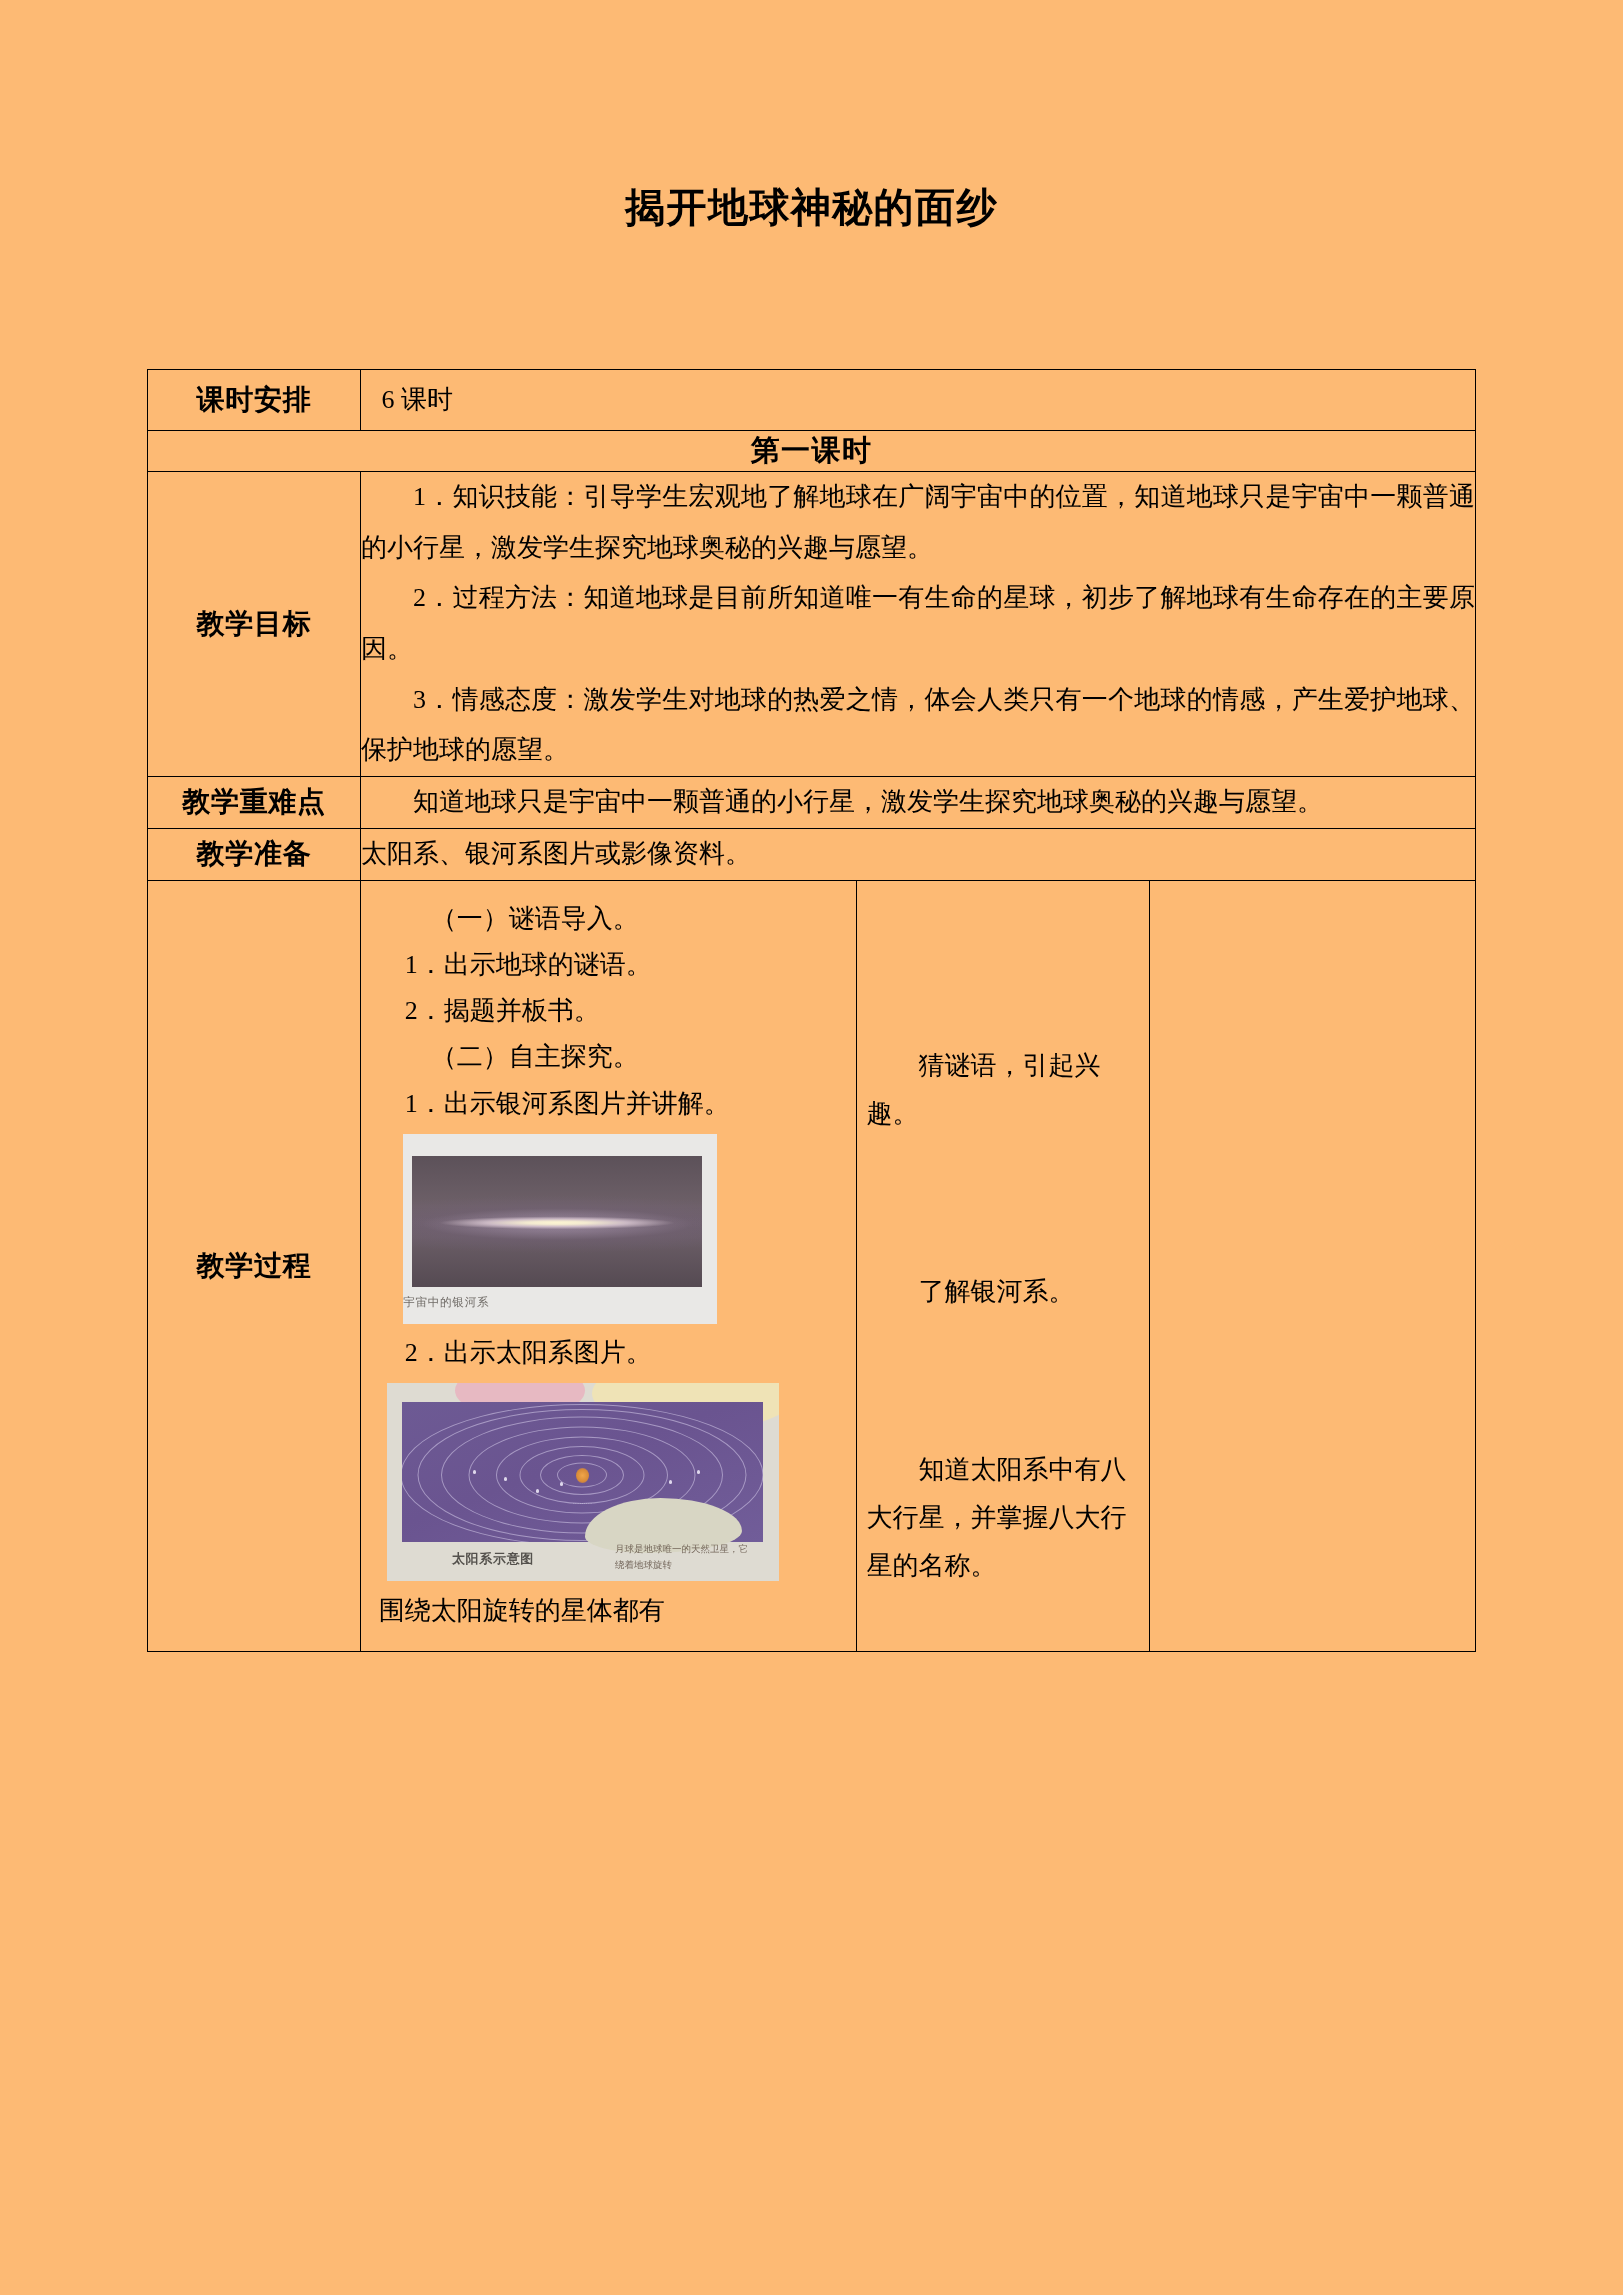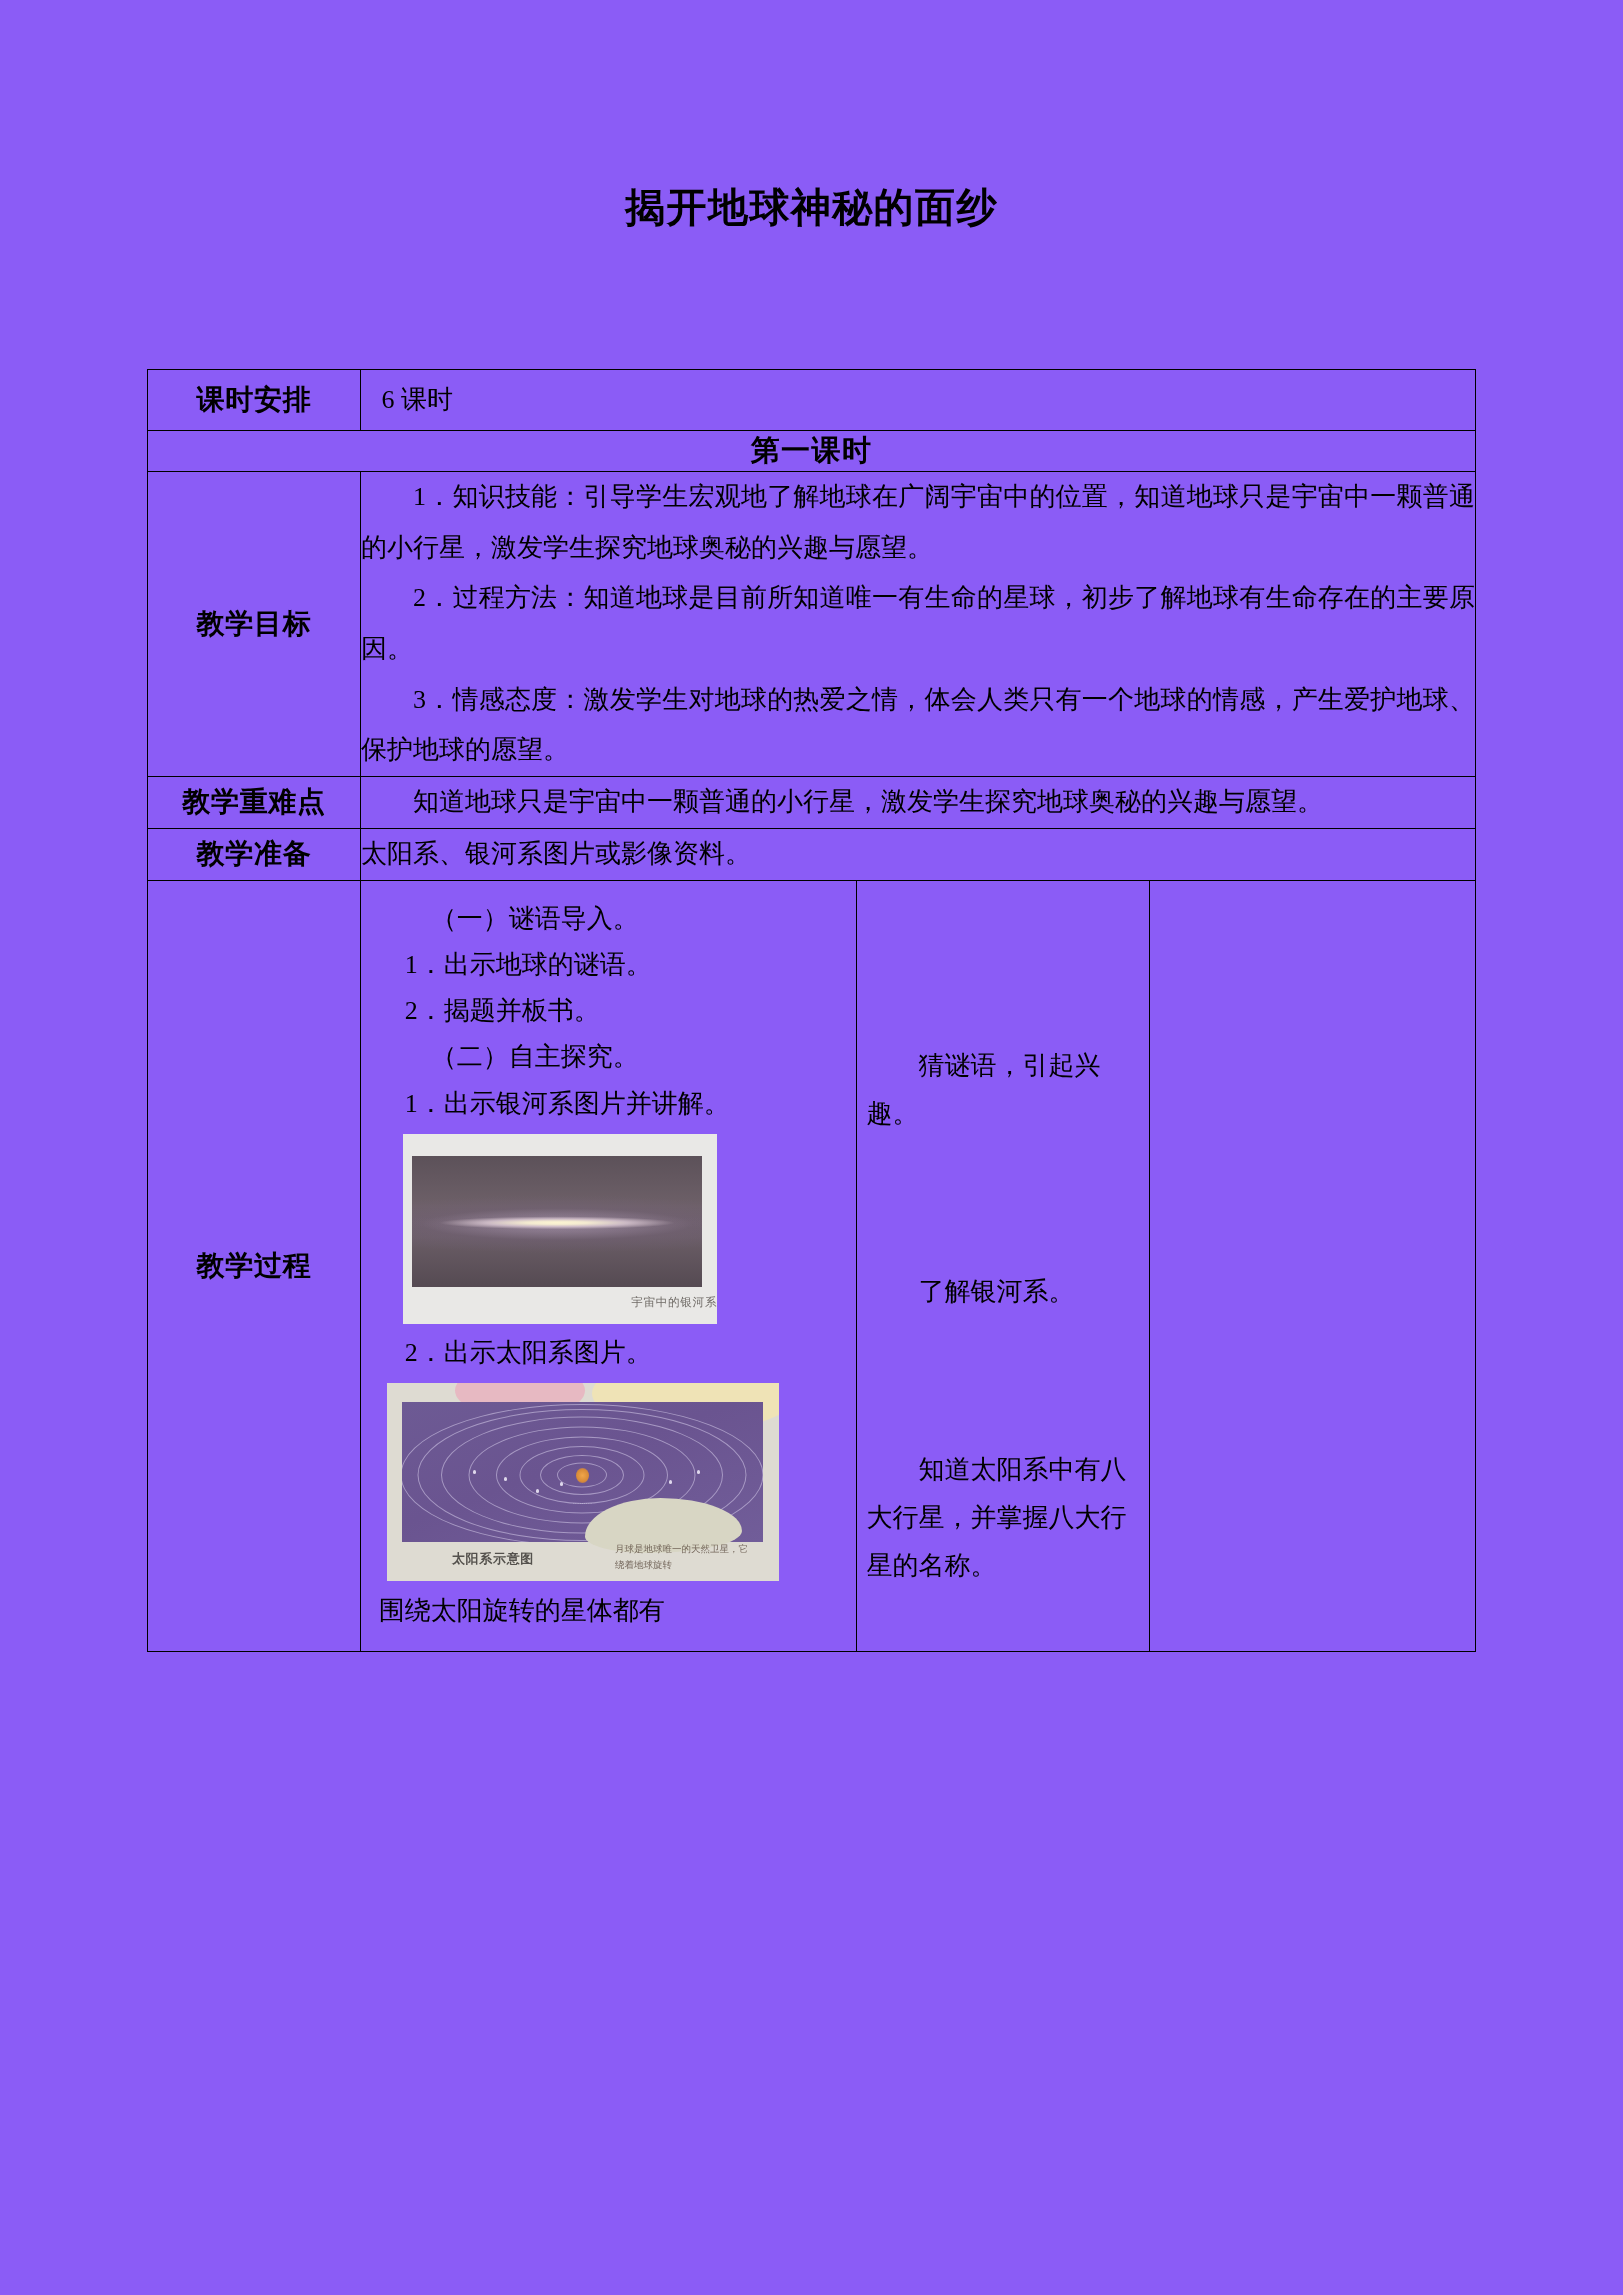--- a/index.html
+++ b/index.html
@@ -8,21 +8,21 @@
     background: #ffffff;
   }
   body {
     font-family: "Liberation Serif", "DejaVu Serif", serif;
     color: #000000;
   }
   .page {
     position: relative;
     width: 1623px;
     height: 2295px;
-    background: #8b5cf6;
+    background: #fdba74;
     overflow: hidden;
     box-sizing: border-box;
   }
 
   
   .doc-title {
     position: absolute;
     left: 0;
     top: 183px;
     width: 1623px;
@@ -133,21 +133,21 @@
     background:
       radial-gradient(ellipse 58% 7% at 50% 51%, #fdf6d2 0%, #f3ead0 18%, rgba(214,196,206,0.85) 42%, rgba(120,104,120,0.15) 70%, rgba(0,0,0,0) 100%),
       radial-gradient(ellipse 85% 22% at 50% 52%, rgba(176,156,184,0.75) 0%, rgba(120,100,128,0.3) 55%, rgba(0,0,0,0) 100%),
       linear-gradient(180deg, #5c5159 0%, #6d6068 38%, #6a5d66 62%, #554a52 100%);
   }
   .galaxy-caption {
     position: absolute;
     left: 0;
     top: 158px;
     width: 314px;
-    text-align: right;
+    text-align: left;
     font-size: 11.6px;
     color: #5a5550;
     font-family: "DejaVu Sans", sans-serif;
     letter-spacing: 0.7px;
     opacity: 0.85;
   }
 
   .fig-solar {
     position: relative;
     width: 392px;

